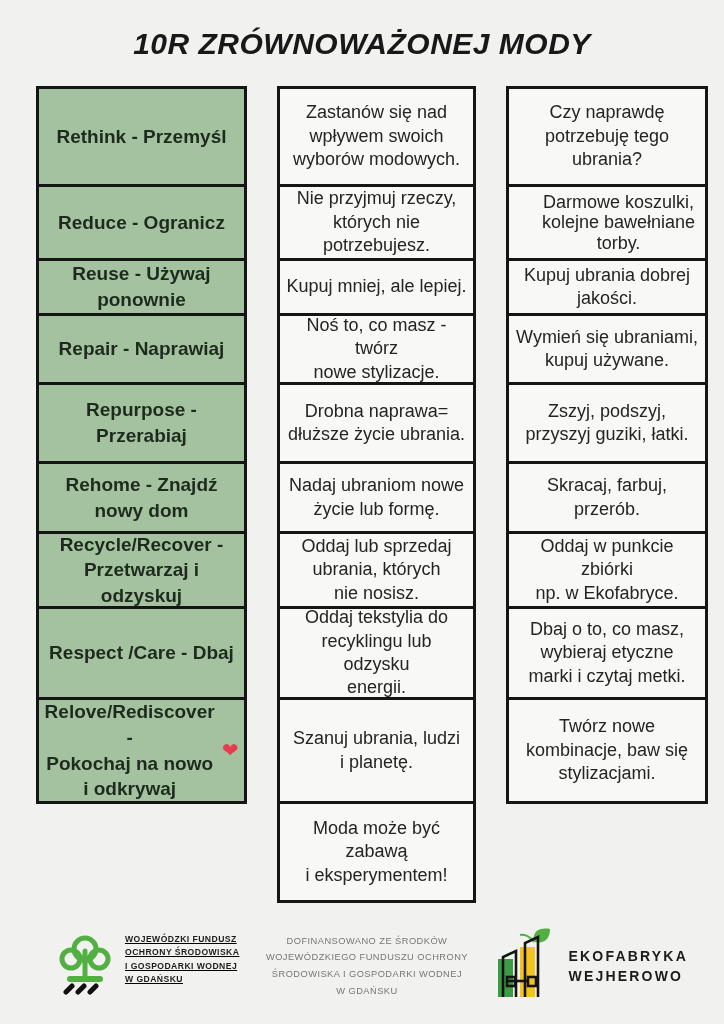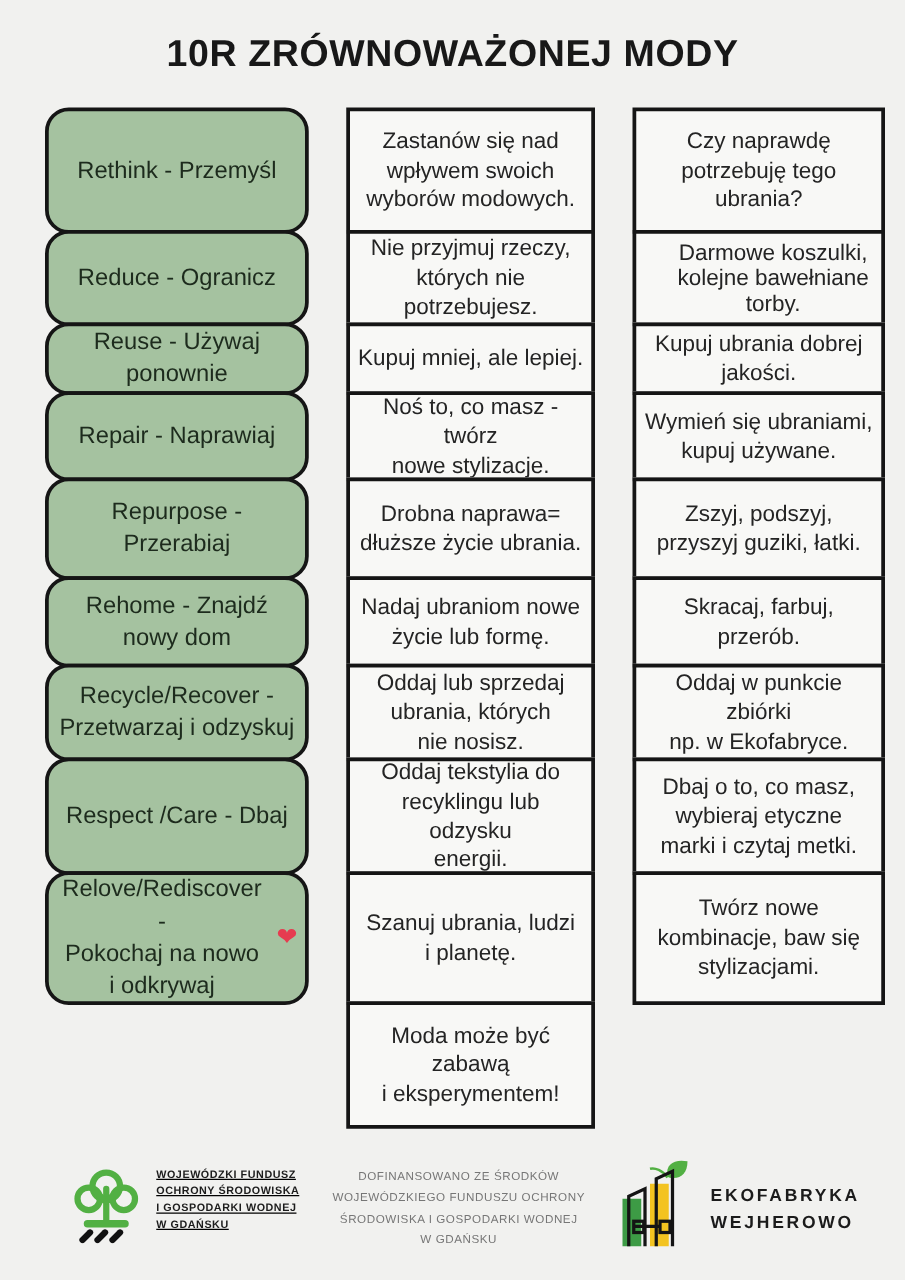--- a/index.html
+++ b/index.html
@@ -11,20 +11,21 @@
   }
   .page { width: 724px; height: 1024px; position: relative; }
 
   .title {
     padding-top: 27px;
     text-align: center;
     font-size: 30px;
     font-weight: 800;
     letter-spacing: 0.5px;
     color: #181818;
+    font-style: italic;
   }
 
   .grid {
     margin: 25px auto 0;
     width: 692px;
     display: grid;
     grid-template-columns: 231px 219px 222px;
     column-gap: 10px;
   }
   .col { display: flex; flex-direction: column; margin-left: 20px; }
@@ -39,25 +40,24 @@
     padding: 3px 6px;
     white-space: pre-line;
     font-size: 18px;
     line-height: 1.3;
     color: #242424;
   }
   .cell + .cell { margin-top: -3px; }
 
   .col-left .cell {
     background: #a5c2a0;
-    font-weight: normal;
+    font-weight: bold;
     font-size: 19px;
     color: #1d2b1d;
     line-height: 1.35;
-    border-radius: 19px;
   }
 
   
   .col .cell:nth-child(1)  { height: 101px; }
   .col .cell:nth-child(2)  { height: 77px; }
   .col .cell:nth-child(3)  { height: 58px; }
   .col .cell:nth-child(4)  { height: 72px; }
   .col .cell:nth-child(5)  { height: 82px; }
   .col .cell:nth-child(6)  { height: 73px; }
   .col .cell:nth-child(7)  { height: 78px; }

